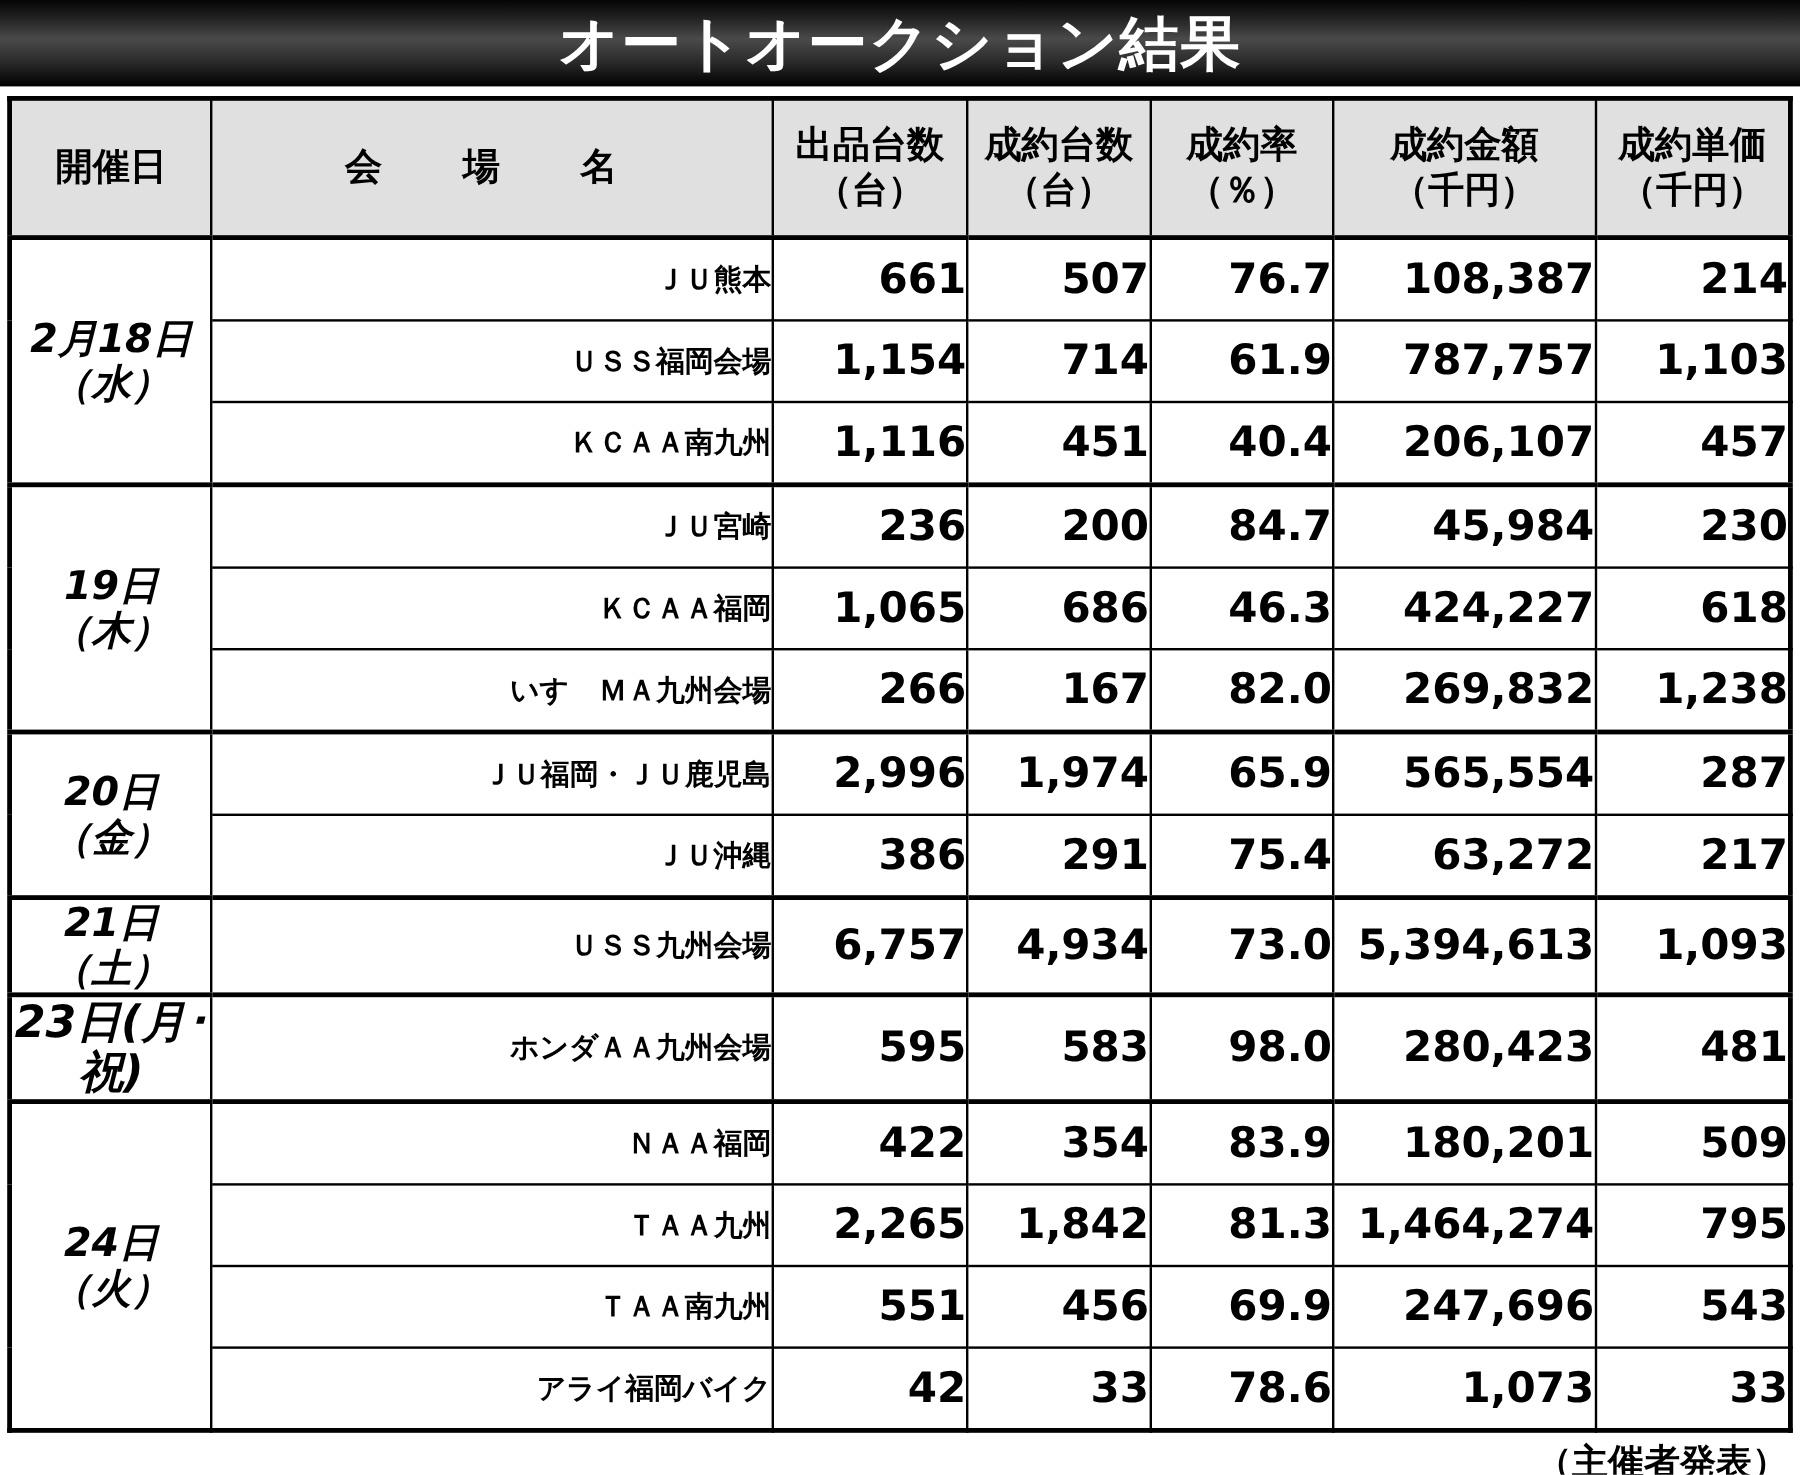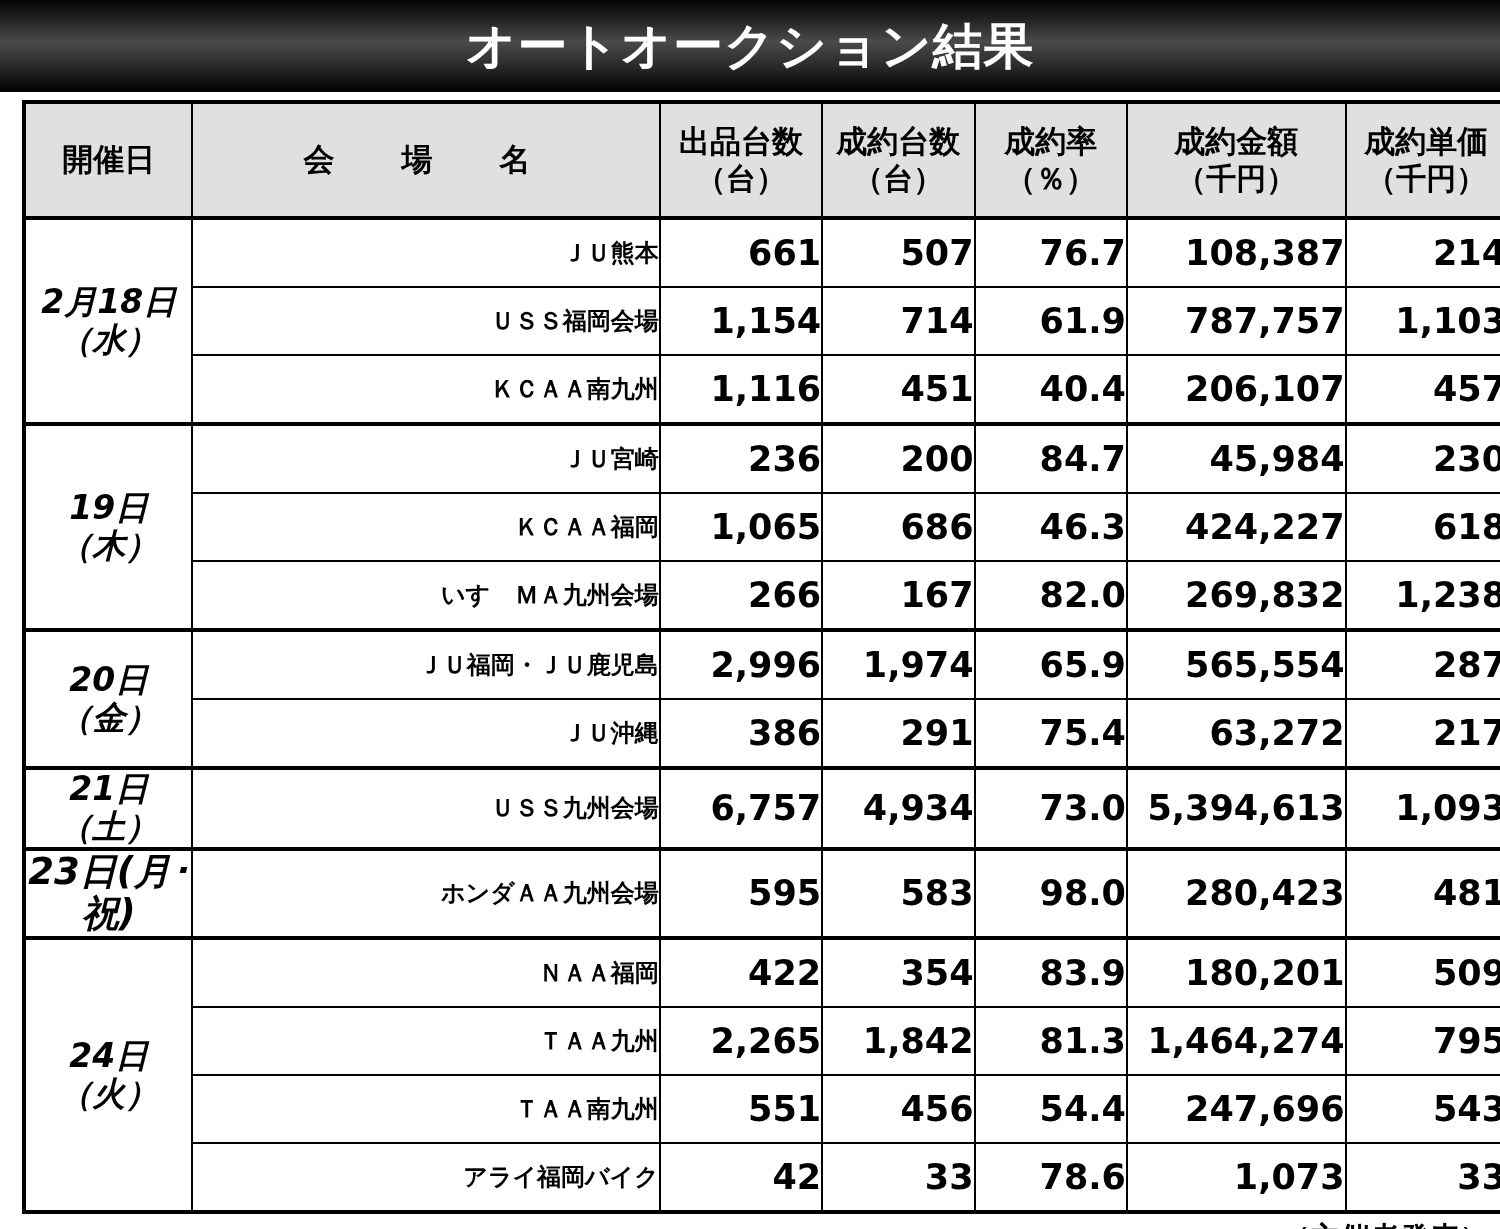--- a/index.html
+++ b/index.html
@@ -17,40 +17,39 @@
   .page {
     position: relative;
     width: 1500px;
     height: 1229px;
     box-sizing: border-box;
   }
 
   
   .title-banner {
     position: relative;
-    height: 92px;
+    height: 72px;
     background: linear-gradient(to bottom, #050505 0%, #1d1d1d 18%, #4a4a4a 45%, #2a2a2a 72%, #000000 100%);
     display: flex;
     align-items: center;
     justify-content: center;
   }
   .title-banner .title-text {
     color: #ffffff;
     font-size: 50px;
     font-weight: bold;
     letter-spacing: 1px;
     line-height: 1;
     text-align: center;
   }
 
   
   .table-wrap {
     padding: 8px 6px 0 6px;
     box-sizing: border-box;
-    margin-left: 16px;
   }
   table.aa-table {
     border-collapse: collapse;
     table-layout: fixed;
     width: 1488px;
     margin: 0 auto;
   }
   table.aa-table td, table.aa-table th {
     border: 2px solid #000000;
     padding: 0;
@@ -294,21 +293,21 @@
             <td class="num-cell">2,265</td>
             <td class="num-cell">1,842</td>
             <td class="num-cell">81.3</td>
             <td class="num-cell">1,464,274</td>
             <td class="num-cell">795</td>
           </tr>
           <tr>
             <td class="venue-cell">ＴＡＡ南九州</td>
             <td class="num-cell">551</td>
             <td class="num-cell">456</td>
-            <td class="num-cell">54.4</td>
+            <td class="num-cell">69.9</td>
             <td class="num-cell">247,696</td>
             <td class="num-cell">543</td>
           </tr>
           <tr>
             <td class="venue-cell">アライ福岡バイク</td>
             <td class="num-cell">42</td>
             <td class="num-cell">33</td>
             <td class="num-cell">78.6</td>
             <td class="num-cell">1,073</td>
             <td class="num-cell">33</td>

